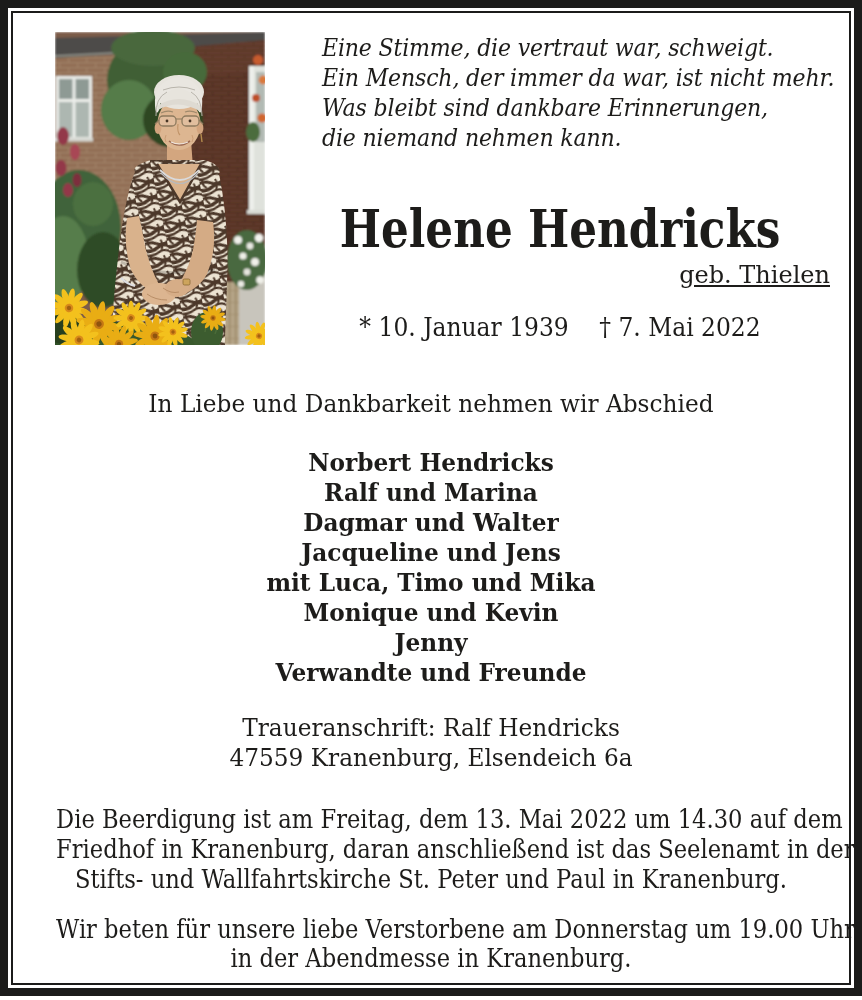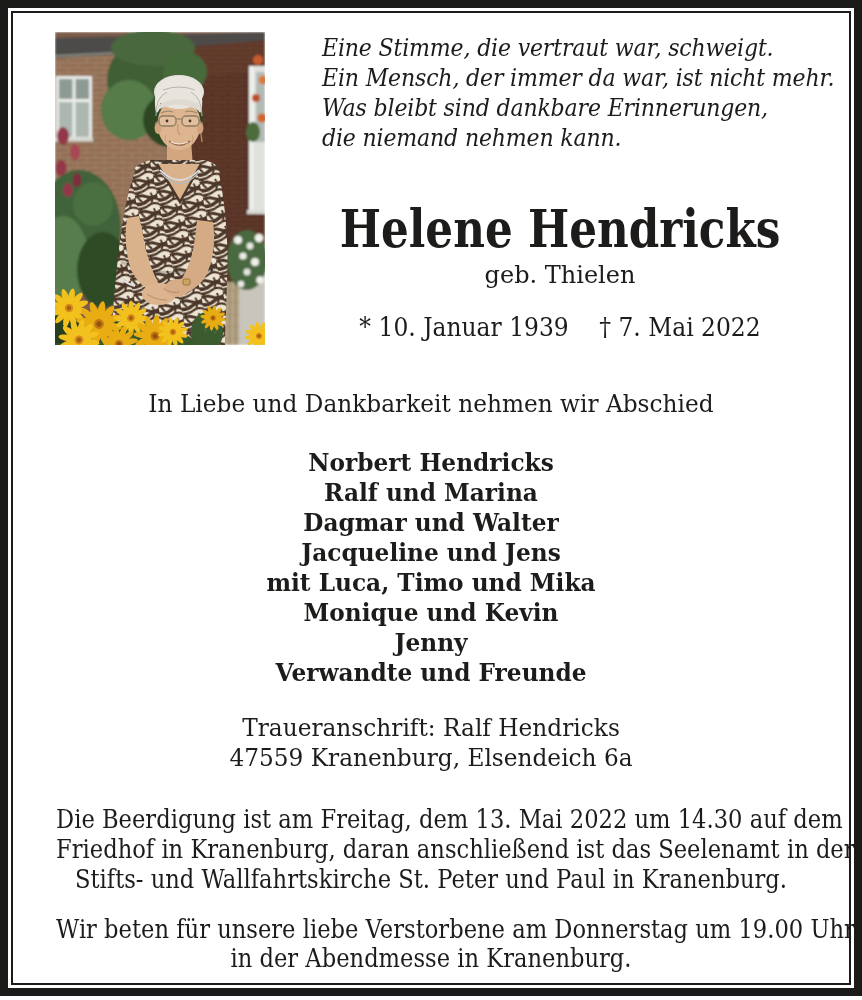--- a/index.html
+++ b/index.html
@@ -18,21 +18,21 @@
     position:absolute; left:322px; top:33px;
     font-style:italic; font-size:24px; line-height:30px; white-space:nowrap;
     transform:scaleX(0.92); transform-origin:0 0; letter-spacing:-0.2px;
   }
 
   .name {
     position:absolute; left:290px; top:203px; width:540px; margin:0;
     text-align:center; font-size:52px; line-height:52px; font-weight:bold;
     white-space:nowrap; transform:scaleX(0.84); transform-origin:50% 0;
   }
-  .maiden { position:absolute; left:290px; top:260px; width:540px; text-align:center; font-size:24px; line-height:30px; }
+  .maiden { position:absolute; left:290px; top:260px; width:540px; text-align:right; font-size:24px; line-height:30px;text-decoration:underline; }
   .dates {
     position:absolute; left:290px; top:312px; width:540px;
     display:flex; justify-content:center; gap:34px; font-size:26px; line-height:30px;
     white-space:nowrap; transform:scaleX(0.90); transform-origin:50% 0;
   }
 
   .farewell {
     position:absolute; left:0; top:389px; width:862px; text-align:center;
     font-size:25px; line-height:30px; white-space:nowrap;
     transform:scaleX(0.93); transform-origin:50% 0;

